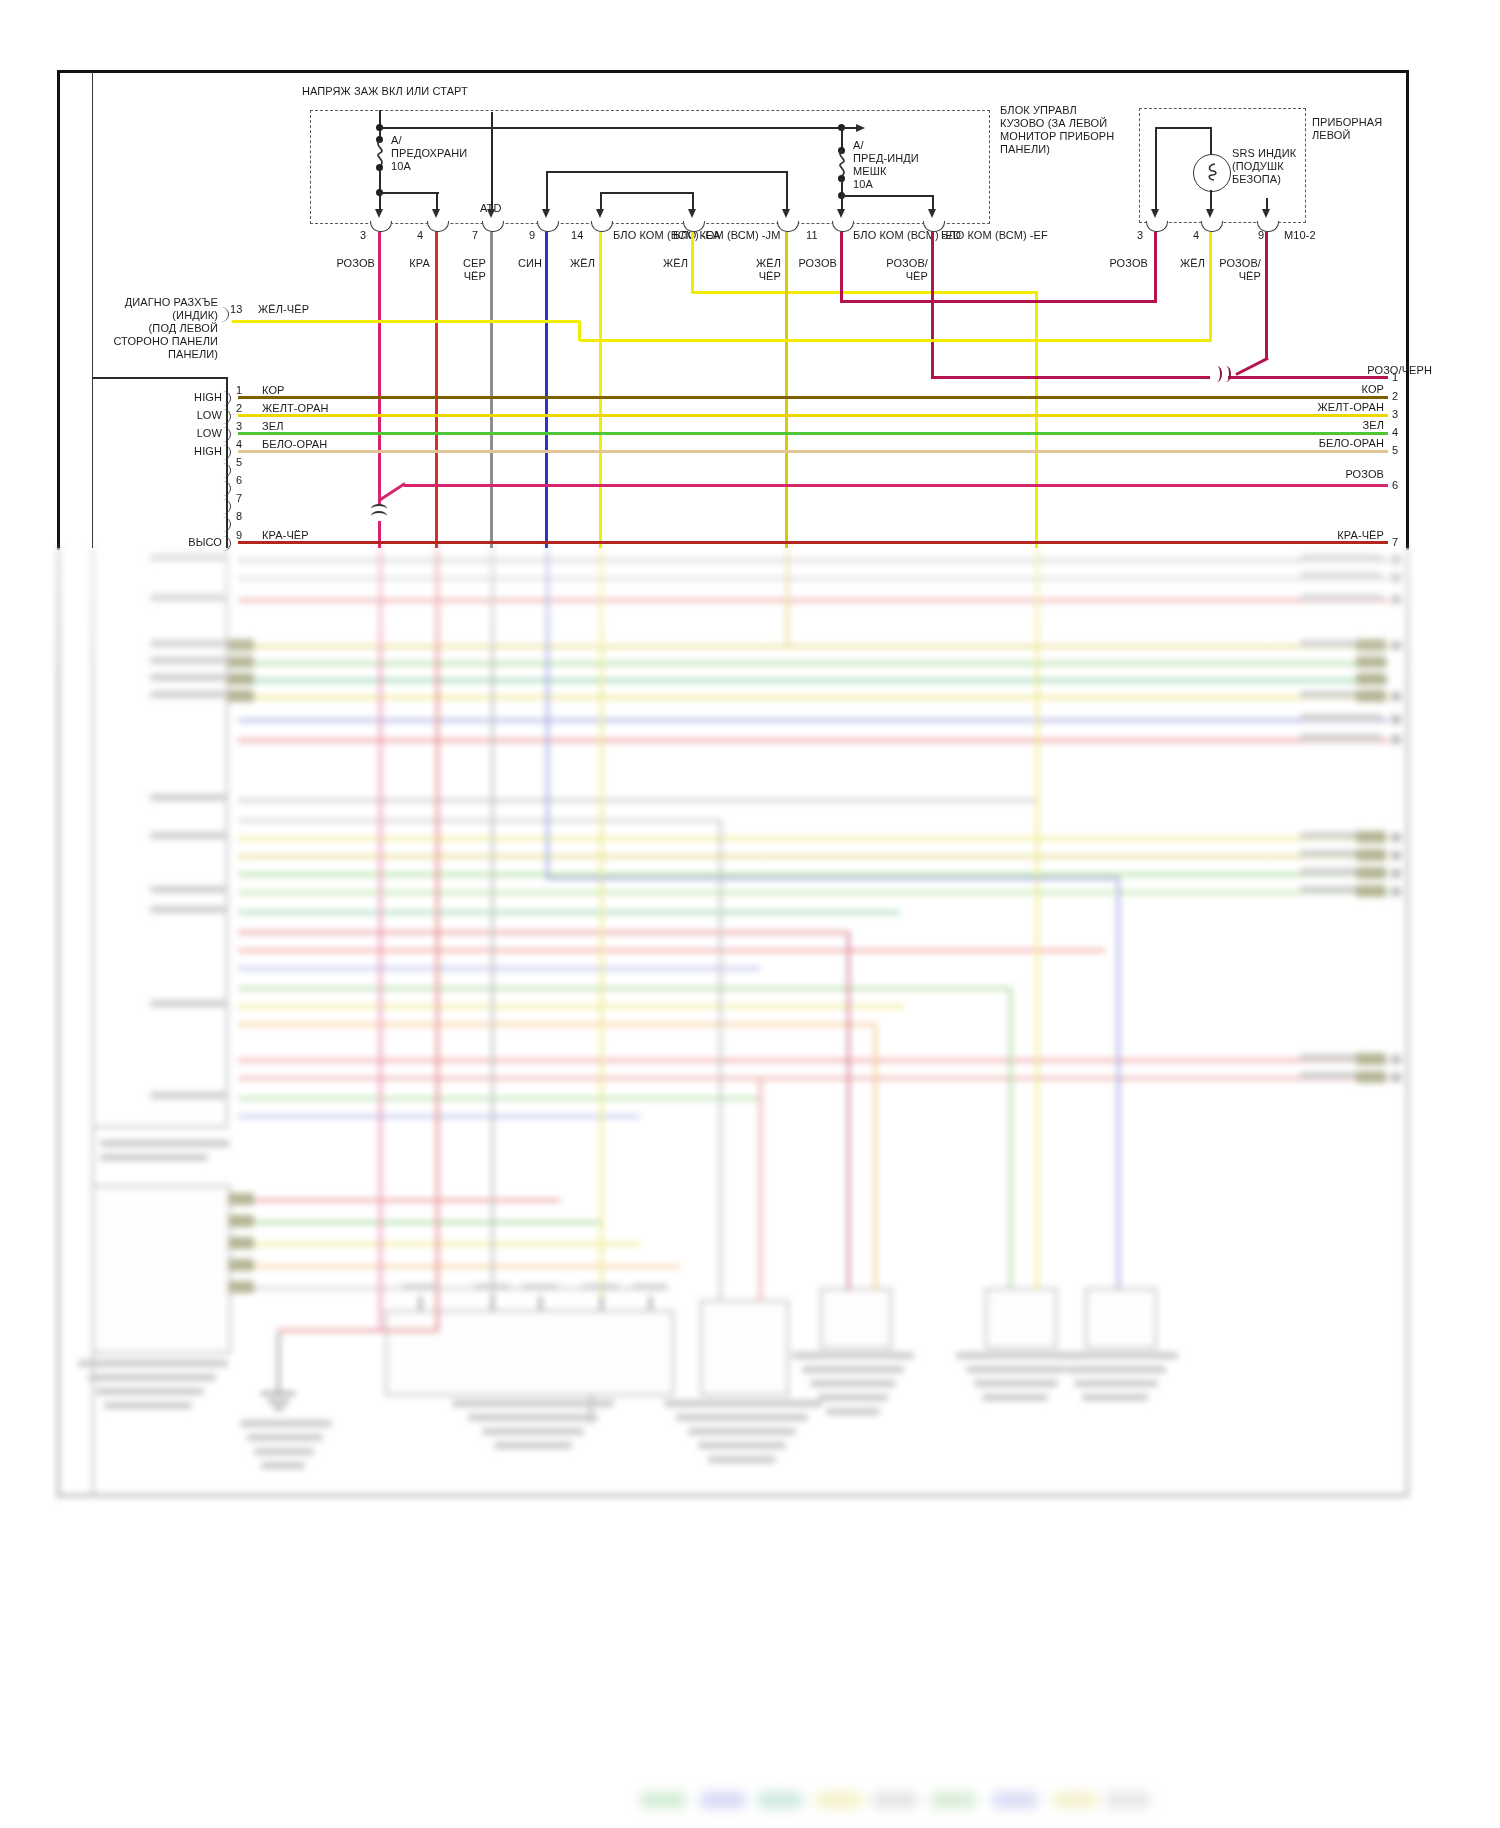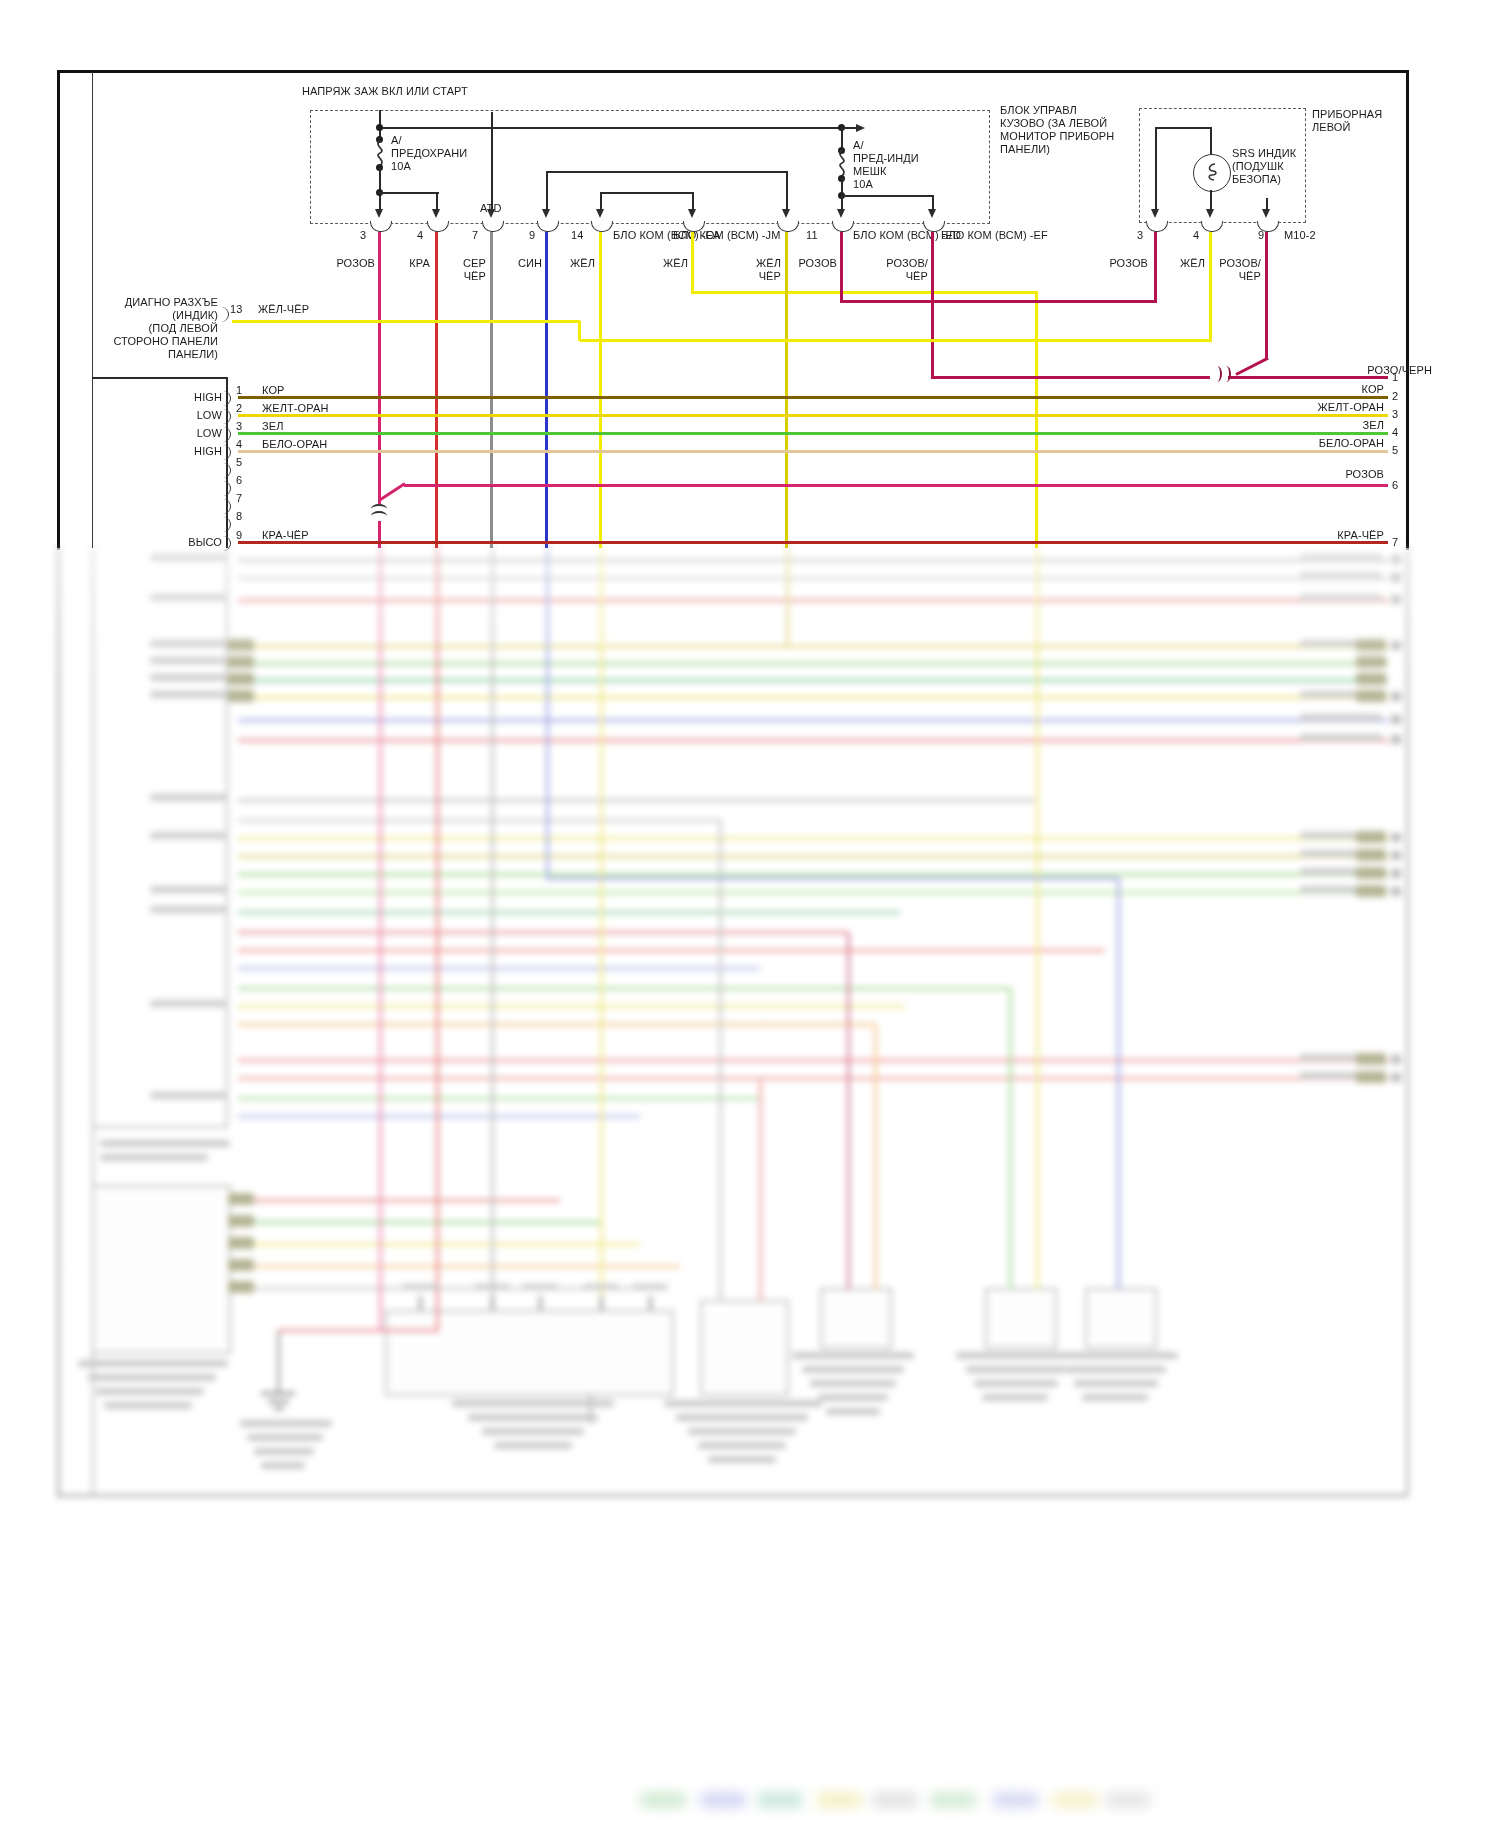--- a/index.html
+++ b/index.html
@@ -49,21 +49,21 @@
   <div class="dash" style="left:310px;top:110px;width:678px;height:112px"></div>
   <div class="dash" style="left:1139px;top:108px;width:165px;height:113px"></div>
 
   <div class="l" style="left:302px;top:85px">НАПРЯЖ ЗАЖ ВКЛ ИЛИ СТАРТ</div>
   <div class="l" style="left:1000px;top:104px">
     <div>БЛОК УПРАВЛ</div>
       <div>КУЗОВО (ЗА ЛЕВОЙ</div>
     <div>МОНИТОР ПРИБОРН</div>
       <div>ПАНЕЛИ)</div>
   </div>
-  <div class="l" style="left:1312px;top:108px">
+  <div class="l" style="left:1312px;top:116px">
     <div>ПРИБОРНАЯ</div>
       <div>ЛЕВОЙ</div>
   </div>
   <div class="l" style="left:1232px;top:147px">
     <div>SRS ИНДИК</div>
       <div>(ПОДУШК</div>
       <div>БЕЗОПА)</div>
   </div>
 
   <div class="vk" style="left:379px;top:110px;height:31px"></div>

